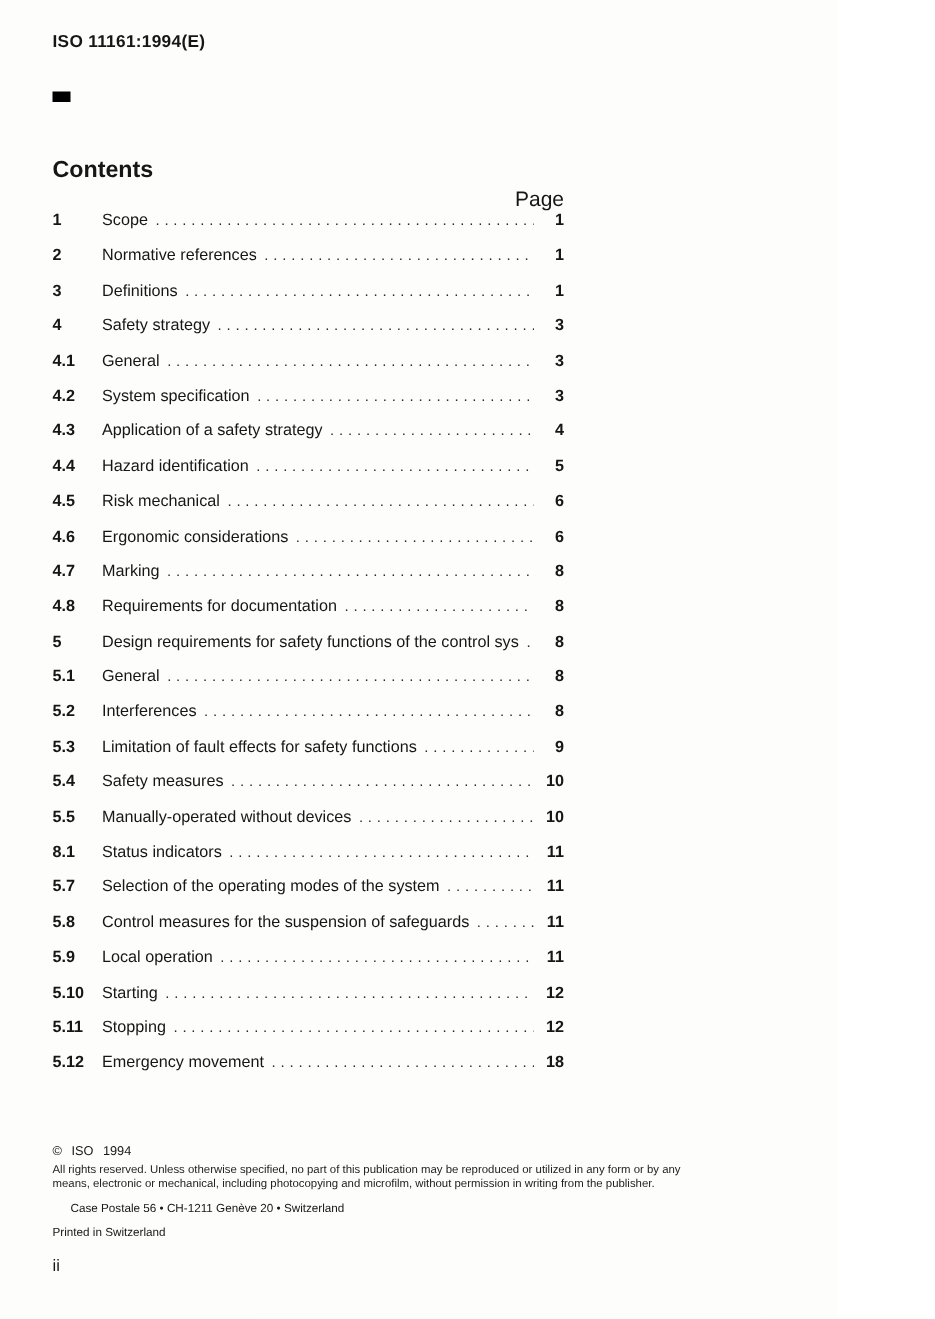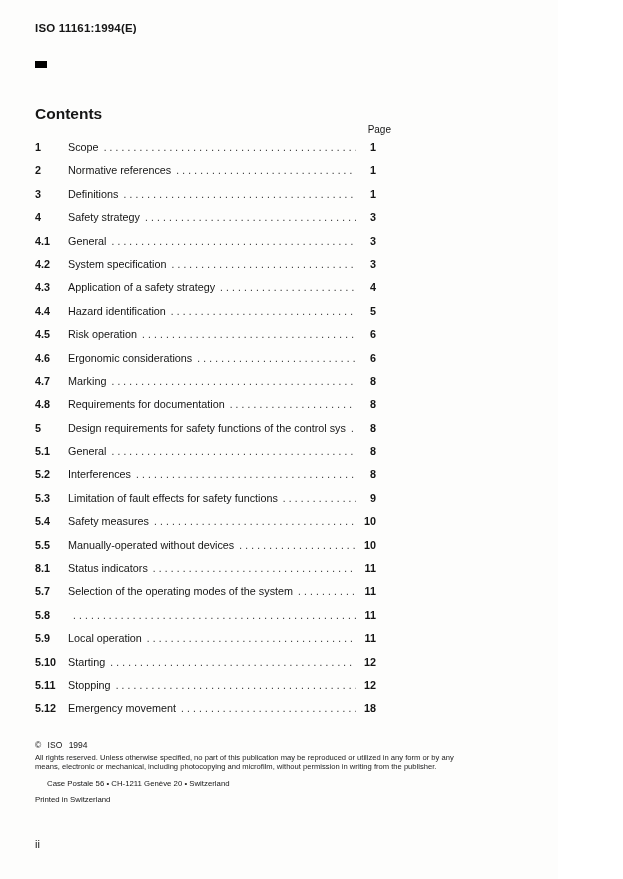--- a/index.html
+++ b/index.html
@@ -27,24 +27,24 @@
     background: #000;
   }
   .contents-title {
     position: absolute;
     left: 35px; top: 105px;
     font-size: 15.5px;
     font-weight: bold;
   }
   .page-label {
     position: absolute;
-    left: 50px; top: 124px;
+    left: 35px; top: 124px;
     width: 341px;
     text-align: right;
-    font-size: 10px;
+    font-size: 14px;
   }
   .toc {
     position: absolute;
     left: 35px; top: 141px;
     width: 341px;
   }
   .toc-row {
     display: flex;
     align-items: baseline;
     height: 23.4px;
@@ -73,20 +73,21 @@
     flex: 0 0 auto;
     min-width: 20px;
     text-align: right;
     font-weight: bold;
   }
   .footer { position: absolute; left: 35px; top: 740px; width: 460px; }
   .copyright {
     font-size: 8.5px;
     word-spacing: 4px;
     margin-bottom: 3px;
+    margin-top: 22px;
   }
   .rights {
     font-size: 7.6px;
     line-height: 9.4px;
     max-width: 426px;
     color: #222;
   }
   .org-block { margin-top: 7px; padding-left: 12px; font-size: 7.8px; line-height: 9.6px; }
   .printed { margin-top: 7px; font-size: 7.8px; }
   .folio {
@@ -153,21 +154,21 @@
         <span class="pg">4</span>
       </div>
       <div class="toc-row">
         <span class="num">4.4</span>
         <span class="title">Hazard identification</span>
         <span class="dots">................................................................................................................................................................</span>
         <span class="pg">5</span>
       </div>
       <div class="toc-row">
         <span class="num">4.5</span>
-        <span class="title">Risk operation</span>
+        <span class="title">Risk mechanical</span>
         <span class="dots">................................................................................................................................................................</span>
         <span class="pg">6</span>
       </div>
       <div class="toc-row">
         <span class="num">4.6</span>
         <span class="title">Ergonomic considerations</span>
         <span class="dots">................................................................................................................................................................</span>
         <span class="pg">6</span>
       </div>
       <div class="toc-row">
@@ -225,20 +226,21 @@
         <span class="pg">11</span>
       </div>
       <div class="toc-row">
         <span class="num">5.7</span>
         <span class="title">Selection of the operating modes of the system</span>
         <span class="dots">................................................................................................................................................................</span>
         <span class="pg">11</span>
       </div>
       <div class="toc-row">
         <span class="num">5.8</span>
+        <span class="title">Control measures for the suspension of safeguards</span>
         <span class="dots">................................................................................................................................................................</span>
         <span class="pg">11</span>
       </div>
       <div class="toc-row">
         <span class="num">5.9</span>
         <span class="title">Local operation</span>
         <span class="dots">................................................................................................................................................................</span>
         <span class="pg">11</span>
       </div>
       <div class="toc-row">

